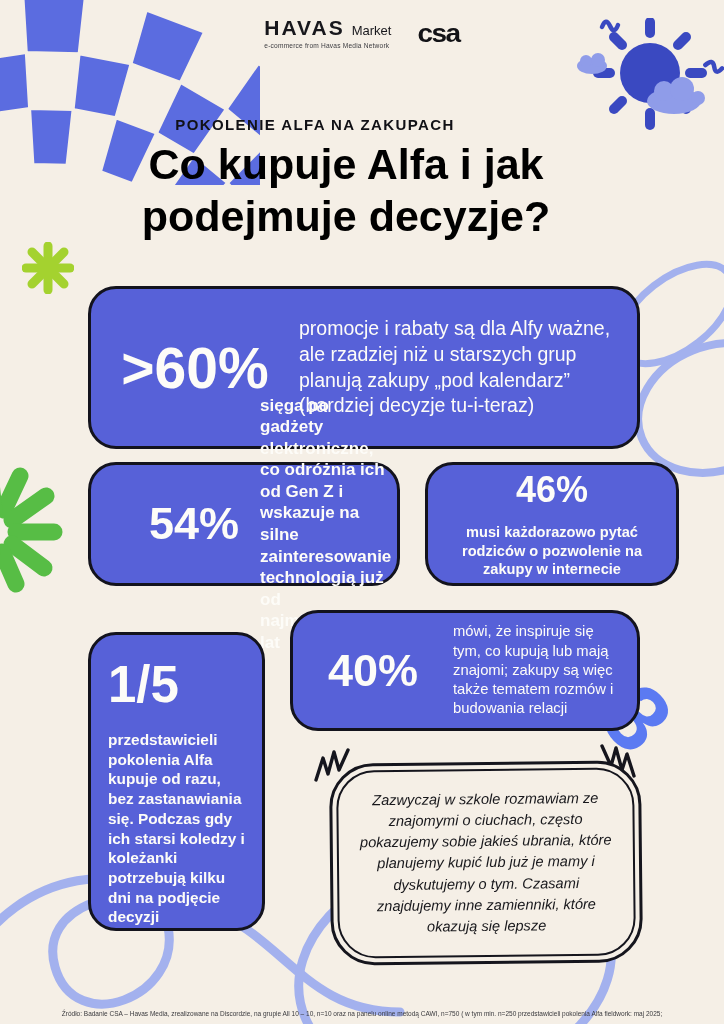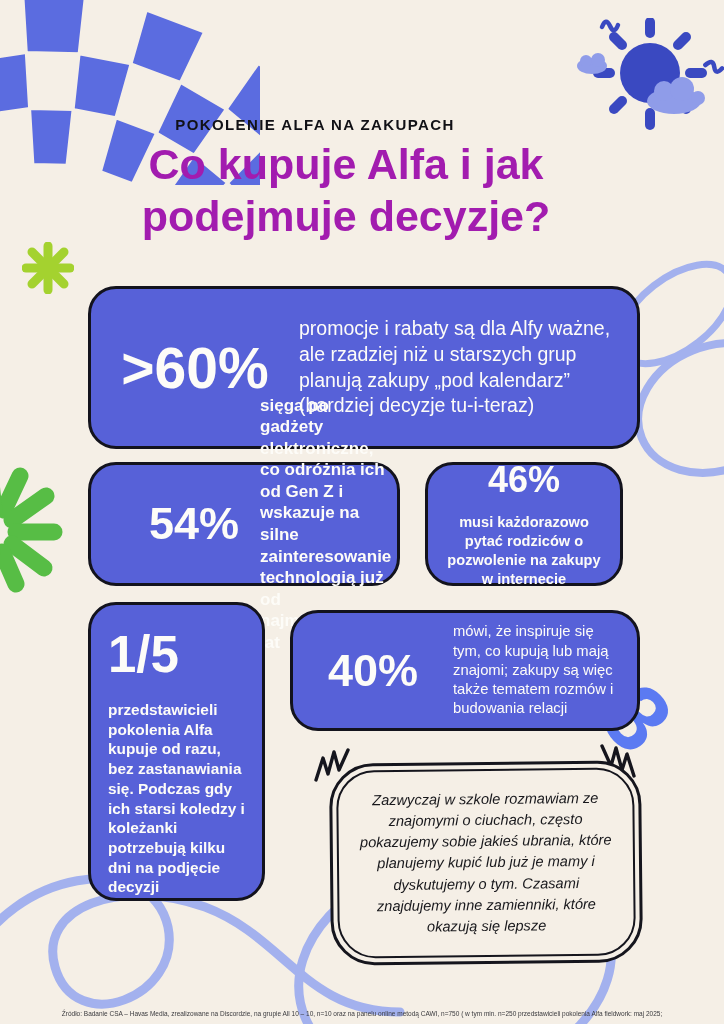--- a/index.html
+++ b/index.html
@@ -10,38 +10,38 @@
   .logo-row{position:absolute;top:16px;left:0;width:724px;display:flex;justify-content:center;align-items:center;gap:26px;}
   .havas-group{text-align:left;}
   .havas-line{display:flex;align-items:baseline;gap:7px;}
   .havas-word{font-size:21px;font-weight:700;letter-spacing:2px;color:#17171c;}
   .market-word{font-size:13px;font-weight:400;color:#17171c;}
   .havas-tagline{font-size:6.6px;color:#3c3c40;margin-top:2px;letter-spacing:.2px;}
   .csa-word{font-size:28px;font-weight:800;letter-spacing:-1.5px;color:#121216;transform:scaleY(.95);}
 
   
   .eyebrow{position:absolute;top:116px;left:0;width:630px;text-align:center;font-size:15px;font-weight:700;letter-spacing:1.4px;color:#111116;}
-  .title{position:absolute;top:138px;left:0;width:692px;text-align:center;font-size:43px;font-weight:700;line-height:1.22;color:#a21caf;}
+  .title{position:absolute;top:138px;left:0;width:692px;text-align:center;font-size:43px;font-weight:700;line-height:1.22;color:#000000;}
 
   
   .stat{position:absolute;background:#5761d8;border:3px solid #13131d;border-radius:28px;color:#fdfcf8;box-sizing:border-box;}
   .stat-value{font-weight:700;}
   .b1{left:88px;top:286px;width:552px;height:163px;display:flex;align-items:center;}
   .b1 .stat-value{flex:0 0 208px;text-align:center;font-size:57px;}
   .b1 .stat-text{font-size:19.5px;line-height:1.33;font-weight:400;padding-right:24px;}
 
   .b2{left:88px;top:462px;width:312px;height:124px;display:flex;align-items:center;}
   .b2 .stat-value{flex:0 0 132px;text-align:center;font-size:45px;padding-left:37px;}
   .b2 .stat-text{font-size:17px;line-height:1.27;font-weight:700;padding-right:16px;}
 
-  .b3{left:425px;top:462px;width:198px;height:124px;display:flex;flex-direction:column;justify-content:center;align-items:center;text-align:center;padding:0 13px;}
+  .b3{left:425px;top:462px;width:254px;height:124px;display:flex;flex-direction:column;justify-content:center;align-items:center;text-align:center;padding:0 13px;}
   .b3 .stat-value{font-size:36px;}
   .b3 .stat-text{font-size:14.6px;line-height:1.3;font-weight:700;margin-top:12px;}
 
-  .b4{left:88px;top:602px;width:177px;height:299px;padding:20px 17px;}
+  .b4{left:88px;top:632px;width:177px;height:299px;padding:20px 17px;}
   .b4 .stat-value{font-size:51px;}
   .b4 .stat-text{font-size:15.4px;line-height:1.28;font-weight:700;margin-top:16px;}
 
   .b5{left:290px;top:610px;width:350px;height:121px;display:flex;align-items:center;}
   .b5 .stat-value{flex:0 0 160px;text-align:center;font-size:45px;}
   .b5 .stat-text{font-size:14.8px;line-height:1.3;font-weight:400;padding-right:22px;}
 
   
   .bubble{position:absolute;left:330px;top:762px;width:306px;height:196px;border:3px solid #15151d;border-radius:44px;transform:rotate(-.6deg);background:#f5efe6;}
   .bubble-inner{position:absolute;left:4px;top:4px;right:4px;bottom:4px;border:2.5px solid #15151d;border-radius:38px;display:flex;align-items:center;justify-content:center;padding:10px 16px;box-sizing:border-box;}
@@ -131,20 +131,30 @@
 
   <svg class="decor" style="left:0;top:852px;" width="660" height="172" viewBox="0 0 660 172">
     <g fill="none" stroke="#a3b1ee" stroke-width="9" stroke-linecap="round">
       <path d="M-30 110 C 10 20, 150 -5, 168 75 C 182 145, 75 186, 55 115 C 38 55, 120 25, 205 55 C 285 85, 305 160, 400 160"></path>
       <ellipse cx="455" cy="118" rx="158" ry="112" transform="rotate(-12 455 118)"></ellipse>
     </g>
   </svg>
 
   <div class="three-shape">3</div>
 
+  <div class="logo-row">
+    <div class="havas-group">
+      <div class="havas-line">
+        <span class="havas-word">HAVAS</span>
+        <span class="market-word">Market</span>
+      </div>
+      <div class="havas-tagline">e-commerce from Havas Media Network</div>
+    </div>
+    <div class="csa-word">csa</div>
+  </div>
 
   <div class="eyebrow">POKOLENIE ALFA NA ZAKUPACH</div>
   <div class="title">
     <span>Co kupuje Alfa i jak</span><br>
     <span>podejmuje decyzje?</span>
   </div>
 
   <div class="stat b1">
     <div class="stat-value">&gt;60%</div>
     <div class="stat-text">promocje i rabaty są dla Alfy ważne, ale rzadziej niż u starszych grup planują zakupy „pod kalendarz” (bardziej decyzje tu-i-teraz)</div>

